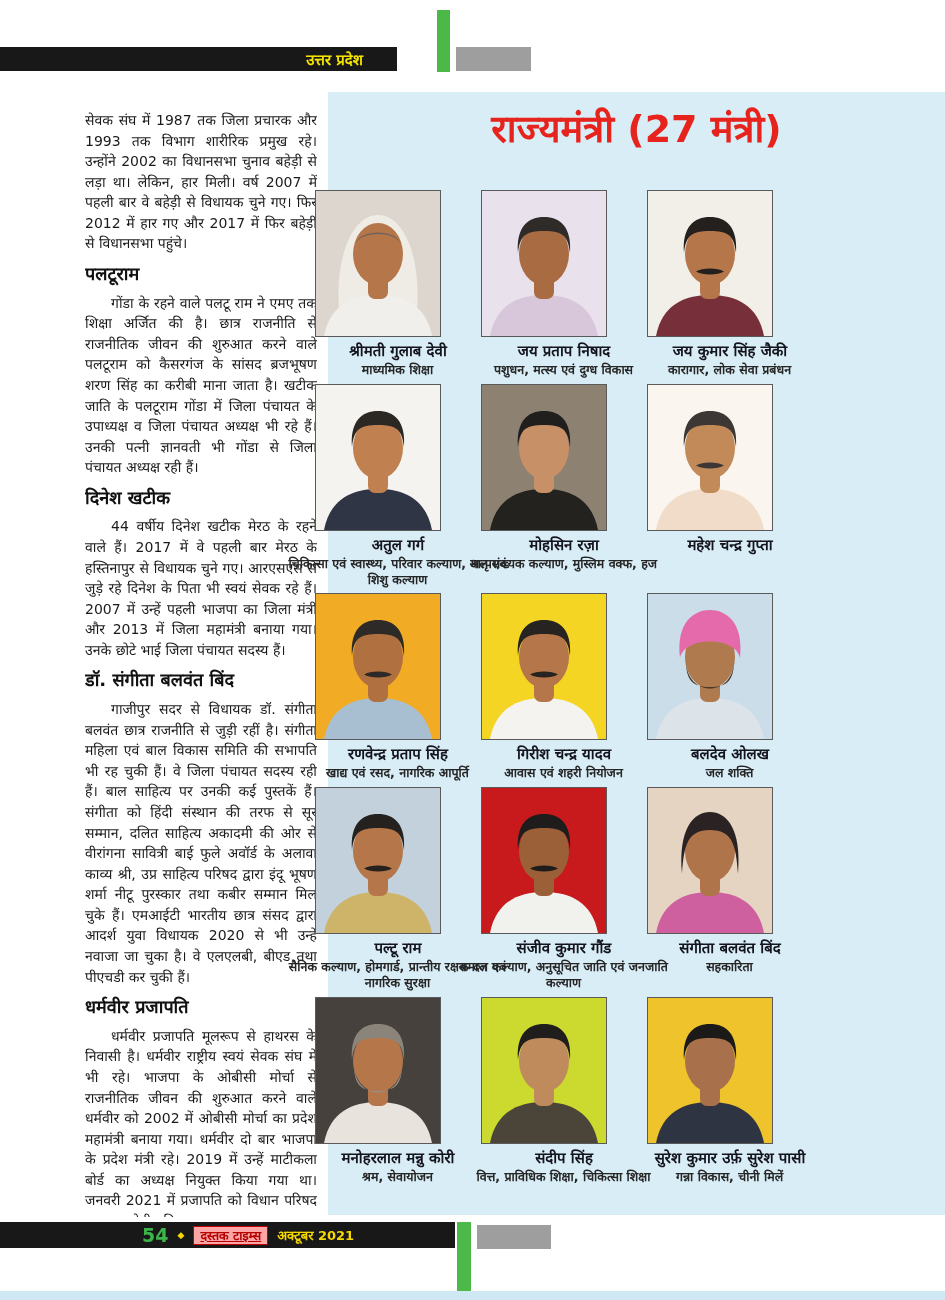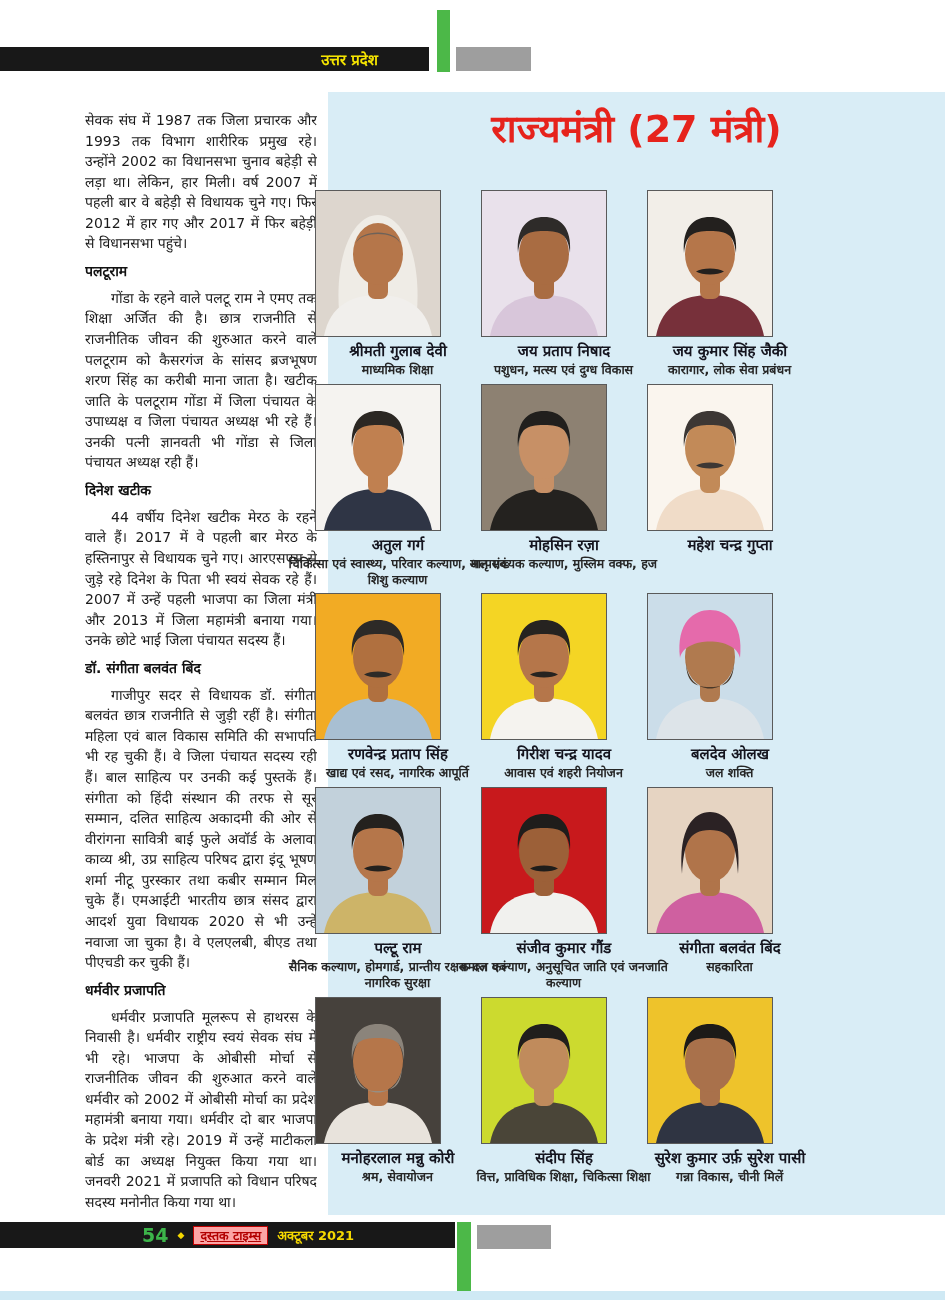--- a/index.html
+++ b/index.html
@@ -3,37 +3,37 @@
 <meta charset="utf-8">
 <style>
   html,body{margin:0;padding:0;}
   body{
     width:945px;height:1300px;position:relative;overflow:hidden;
     background:#ffffff;
     font-family:"DejaVu Sans","Liberation Sans",sans-serif;
   }
   
   .header-bar{
-    position:absolute;left:0;top:47px;width:429px;height:24px;
+    position:absolute;left:0;top:47px;width:397px;height:24px;
     background:#181818;display:flex;align-items:center;justify-content:flex-end;
-    padding-right:51px;box-sizing:border-box;
+    padding-right:34px;box-sizing:border-box;
   }
   .header-bar .region{color:#f5e400;font-weight:bold;font-size:15px;}
   .header-green{position:absolute;left:437px;top:10px;width:13px;height:62px;background:#4cb848;}
   .header-gray{position:absolute;left:456px;top:47px;width:75px;height:24px;background:#9e9e9e;}
 
   
   .left-column{
     position:absolute;left:85px;top:110px;width:232px;height:1107px;
     color:#1a1a1a;font-size:14px;line-height:1.47;text-align:justify;overflow:hidden;
   }
   .left-column p{margin:0 0 2px 0;}
   .left-column p.indent{text-indent:26px;margin-top:8px;}
   .left-column h2{
-    margin:9px 0 5px 0;font-size:14px;line-height:1.2;color:#111;
+    margin:9px 0 5px 0;font-size:18px;line-height:1.2;color:#111;
     text-align:left;font-weight:bold;
   }
 
   
   .blue-panel{
     position:absolute;left:328px;top:92px;width:617px;height:1123px;
     background:#d9edf6;
   }
   .panel-title{
     margin:0;padding-top:16px;text-align:center;

